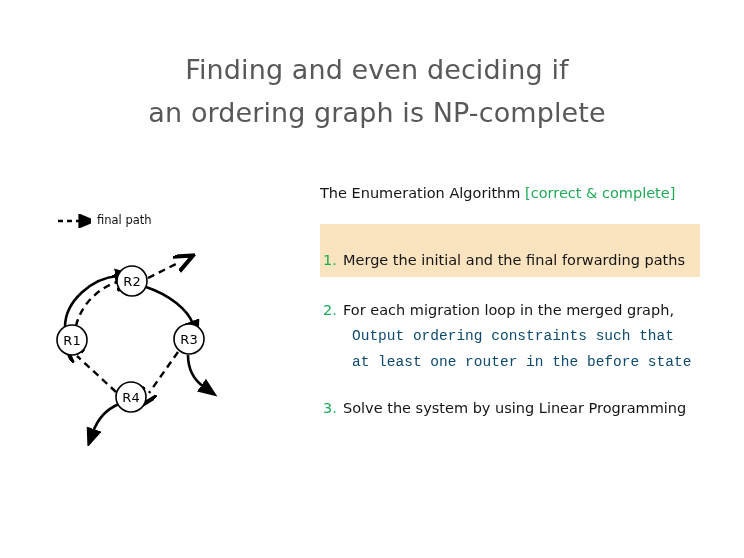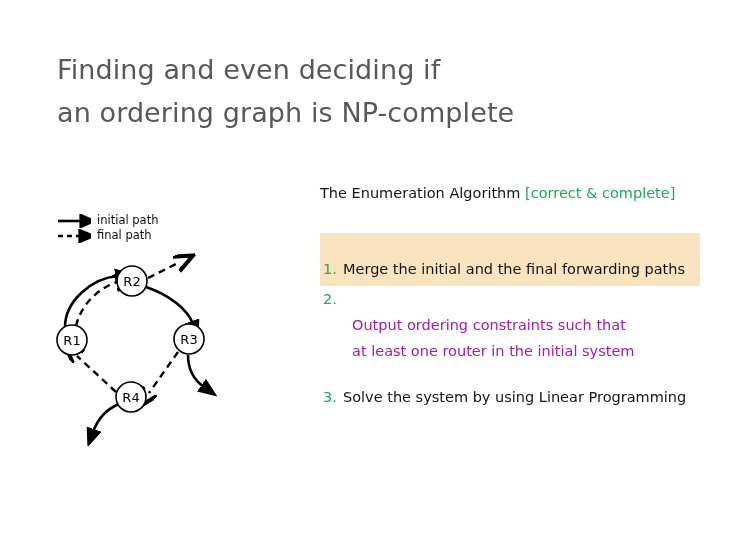--- a/index.html
+++ b/index.html
@@ -19,20 +19,21 @@
   #slide-title {
     position: absolute;
     left: 57px;
     top: 48px;
     width: 640px;
     color: #585858;
     font-size: 27px;
     line-height: 43px;
     font-weight: 400;
     letter-spacing: 0.1px;
+    text-align: center;
   }
   #slide-title .title-line {
     display: block;
     white-space: nowrap;
   }
 
   
   #legend {
     position: absolute;
     left: 57px;
@@ -74,21 +75,21 @@
     position: absolute;
     left: 320px;
     top: 183px;
     width: 400px;
   }
   #algorithm-heading {
     font-size: 14.5px;
     color: #151515;
     line-height: 20px;
     white-space: nowrap;
-    margin-bottom: 30px;
+    margin-bottom: 21px;
   }
   #algorithm-heading .tag-correct-complete {
     color: #1faa57;
   }
 
   .step-row {
     display: flex;
     align-items: baseline;
     font-size: 14.5px;
     color: #151515;
@@ -106,53 +107,41 @@
     background: #fae3bf;
     padding: 3px 0 4px 0;
     margin-left: 0px;
     padding-left: 3px;
     width: 380px;
     box-sizing: border-box;
   }
   .step-cont {
     display: flex;
     font-size: 14.5px;
-    color: #a21caf;
+    color: #0c4a6e;
     line-height: 26px;
     white-space: nowrap;
     padding-left: 3px;
+    font-family: Liberation Mono, monospace;
   }
   .step-cont .step-indent {
     flex: 0 0 29px;
     width: 29px;
   }
   .step-plain { padding-left: 3px; }
 </style>
 </head>
 <body>
 
 <div id="slide-title">
   <span class="title-line">Finding and even deciding if</span>
   <span class="title-line">an ordering graph is NP-complete</span>
 </div>
 
 <div id="legend">
-  <div class="legend-row">
-    <span class="legend-swatch">
-      <svg width="34" height="14" viewBox="0 0 34 14">
-        <defs>
-          <marker id="lg-head-solid" markerWidth="7" markerHeight="7" refX="1" refY="3" orient="auto">
-            <path d="M0,0 L7,3 L0,6 z" fill="#000"></path>
-          </marker>
-        </defs>
-        <line x1="1" y1="7" x2="25" y2="7" stroke="#000" stroke-width="2.6" marker-end="url(#lg-head-solid)"></line>
-      </svg>
-    </span>
-    <span class="legend-label">initial path</span>
-  </div>
   <div class="legend-row">
     <span class="legend-swatch">
       <svg width="34" height="14" viewBox="0 0 34 14">
         <defs>
           <marker id="lg-head-dash" markerWidth="7" markerHeight="7" refX="1" refY="3" orient="auto">
             <path d="M0,0 L7,3 L0,6 z" fill="#000"></path>
           </marker>
         </defs>
         <line x1="1" y1="7" x2="24" y2="7" stroke="#000" stroke-width="2.6" stroke-dasharray="5,4" marker-end="url(#lg-head-dash)"></line>
       </svg>
@@ -221,29 +210,30 @@
     <span>The Enumeration Algorithm </span><span class="tag-correct-complete">[correct &amp; complete]</span>
   </div>
 
   <div class="step-row step-highlight">
     <span class="step-num">1.</span>
     <span class="step-text">Merge the initial and the final forwarding paths</span>
   </div>
 
   <div class="step-row step-plain">
     <span class="step-num">2.</span>
+    <span class="step-text">For each migration loop in the merged graph,</span>
   </div>
 
   <div class="step-cont">
     <span class="step-indent"></span>
     <span>Output ordering constraints such that</span>
   </div>
   <div class="step-cont">
     <span class="step-indent"></span>
-    <span>at least one router in the initial system</span>
+    <span>at least one router in the before state</span>
   </div>
 
   <div class="step-row step-plain">
     <span class="step-num">3.</span>
     <span class="step-text">Solve the system by using Linear Programming</span>
   </div>
 
 </div>
 
 </body></html>

